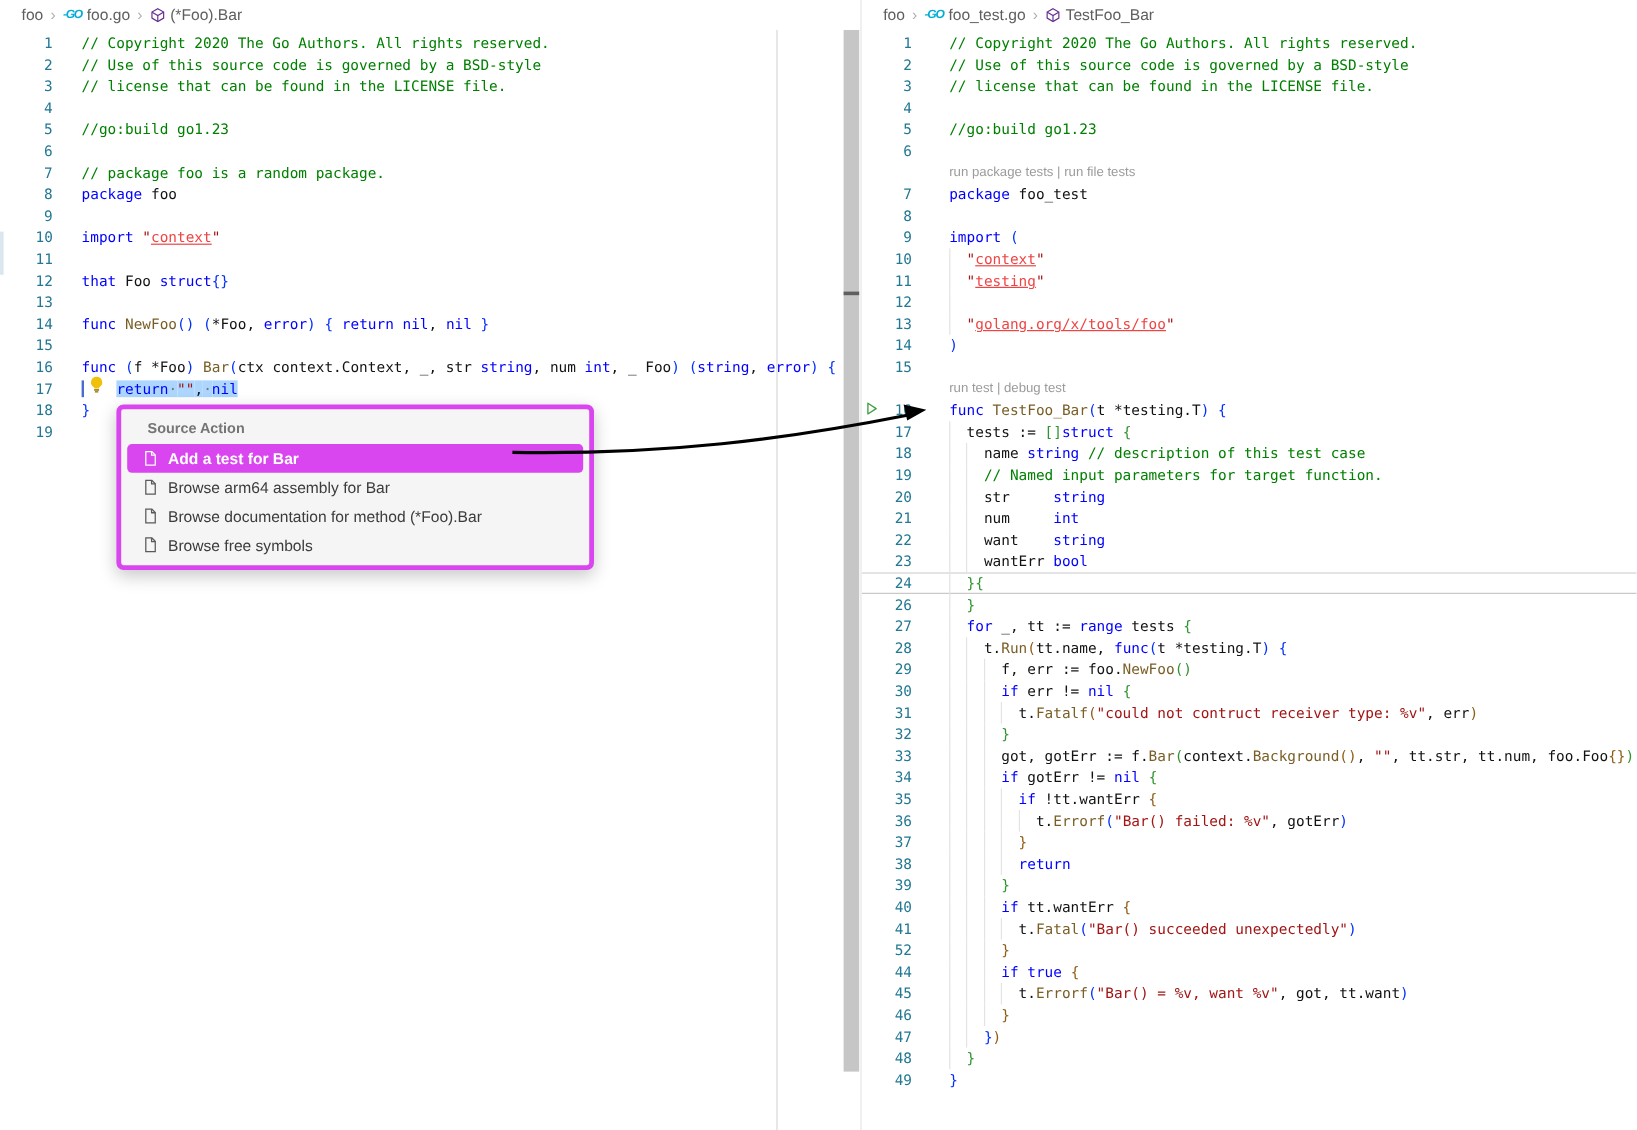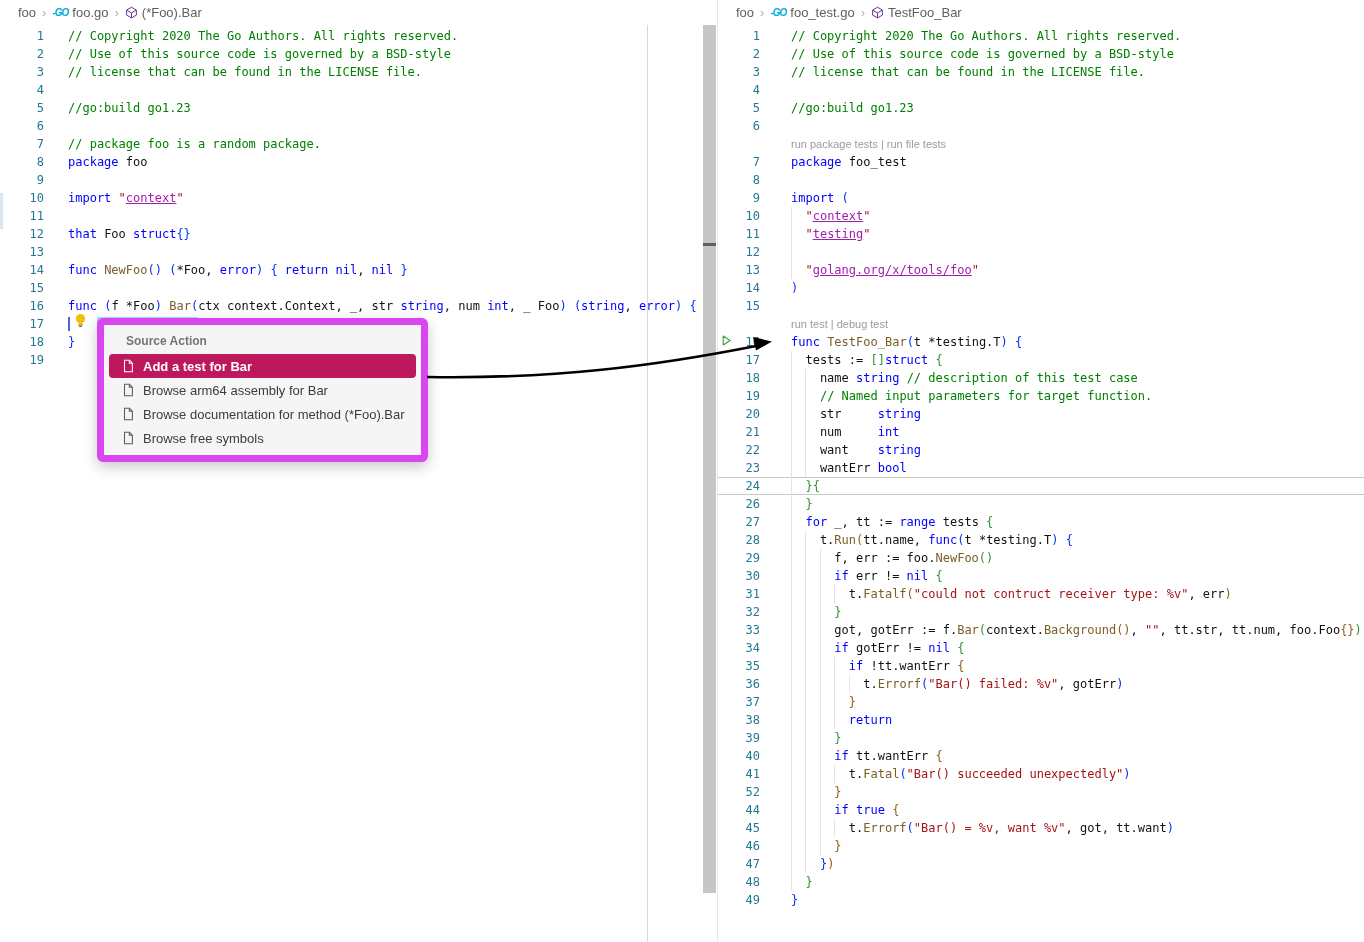--- a/index.html
+++ b/index.html
@@ -31,21 +31,21 @@
   .pane-right .code { padding-left:31px; }
   .row.curline { box-shadow: inset 0 1px 0 #c9c9c9, inset 0 -1px 0 #c9c9c9; }
 
   .lens { font-family:"Liberation Sans", sans-serif; font-size:11px; color:#9b9b9b;
           letter-spacing:0; }
 
   
   .k  { color:#0000ff; }
   .c  { color:#008000; }
   .s  { color:#a31515; }
-  .us { color:#a21caf; text-decoration:underline; }
+  .us { color:#ef4444; text-decoration:underline; }
   .f  { color:#795e26; }
   .p  { color:#121212; }
   .b1 { color:#0431fa; }
   .b2 { color:#319331; }
   .b3 { color:#8f5e15; }
   .ws { color:#767676; }
   .sel { background:#add6ff; }
 
   .guide { position:absolute; top:0; bottom:0; width:1px; background:#e3e3e3; }
   .cursor-bar { display:inline-block; width:2px; height:14px; background:#4d6bce;
@@ -55,28 +55,28 @@
 
   
   .ruler { position:absolute; left:647px; top:25px; bottom:0; width:1px; background:#d8d8d8; }
   .gutter-strip { position:absolute; left:0; top:193px; width:3px; height:36px; background:#dbe6ef; }
 
   
   .sash { position:absolute; left:703px; top:25px; width:13px; height:868px; background:#c6c6c6; }
   .sash-tick { position:absolute; left:0; top:218px; width:13px; height:3px; background:#5f5f5f; }
 
   
-  .menu { position:absolute; left:97px; top:318px; width:331px; background:#f5f5f5;
-          border:7px solid #d946ef; border-radius:6px; box-shadow:0 5px 14px rgba(0,0,0,.22);
+  .menu { position:absolute; left:97px; top:337px; width:398px; background:#f5f5f5;
+          border:4px solid #d946ef; border-radius:6px; box-shadow:0 5px 14px rgba(0,0,0,.22);
           z-index:10; padding-bottom:5px; }
   .menu-header { font-size:12px; font-weight:600; color:#767575; padding:9px 0 6px 22px; }
   .menu-item { height:24px; display:flex; align-items:center; gap:8px; padding-left:17px;
                font-size:13px; color:#3c3c3c; cursor:pointer; }
   .menu-item .mi-ico { display:flex; color:#5a5a5a; }
-  .menu-item.selected { background:#be185d; color:#ffffff; border-radius:4px;
+  .menu-item.selected { background:#d946ef; color:#ffffff; border-radius:4px;
                         margin:0 5px; padding-left:12px; font-weight:600; }
   .menu-item.selected .mi-ico { color:#ffffff; }
 
   
   #arrow-overlay { position:absolute; left:0; top:0; width:1364px; height:942px;
                    pointer-events:none; z-index:20; }
 </style>
 </head>
 <body>
 

